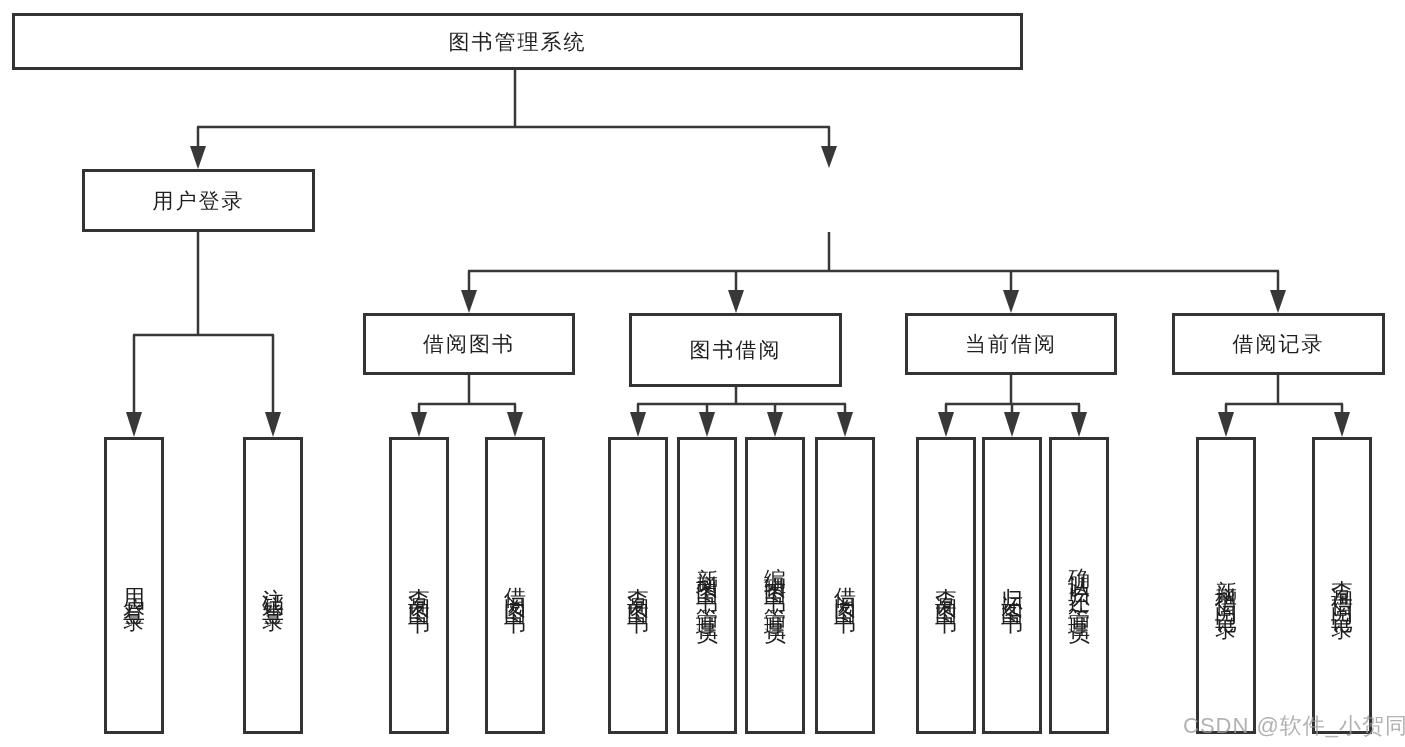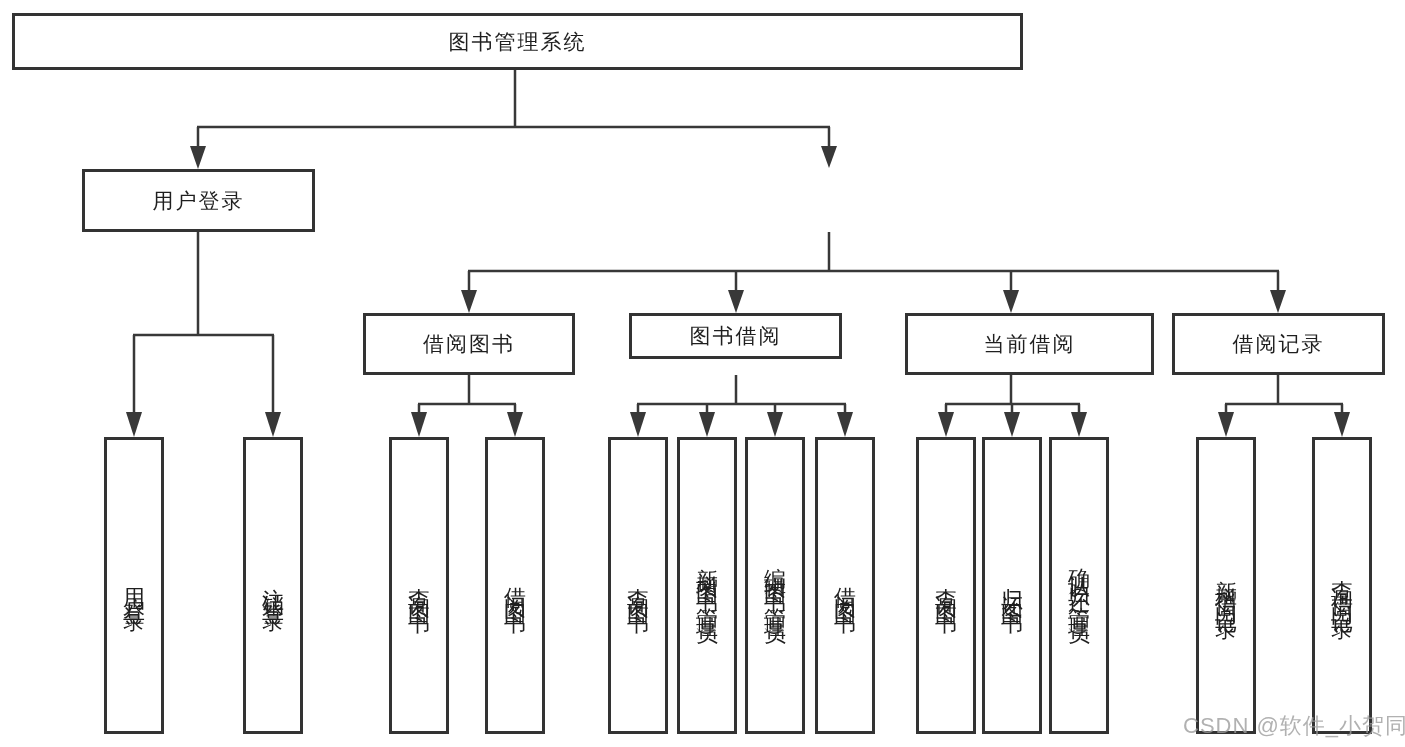--- a/index.html
+++ b/index.html
@@ -95,24 +95,24 @@
     <span>图书管理系统</span>
   </div>
 
   <div class="node hnode" style="left:82px;top:169px;width:233px;height:63px">
     <span>用户登录</span>
   </div>
 
   <div class="node hnode" style="left:363px;top:313px;width:212px;height:62px">
     <span>借阅图书</span>
   </div>
-  <div class="node hnode" style="left:629px;top:313px;width:213px;height:46px">
+  <div class="node hnode" style="left:629px;top:313px;width:213px;height:74px">
     <span>图书借阅</span>
   </div>
-  <div class="node hnode" style="left:905px;top:313px;width:249px;height:62px">
+  <div class="node hnode" style="left:905px;top:313px;width:212px;height:62px">
     <span>当前借阅</span>
   </div>
   <div class="node hnode" style="left:1172px;top:313px;width:213px;height:62px">
     <span>借阅记录</span>
   </div>
 
   <div class="node leaf" style="left:104px;top:437px;width:60px;height:297px">
     <span>用户登录</span>
   </div>
   <div class="node leaf" style="left:243px;top:437px;width:60px;height:297px">

